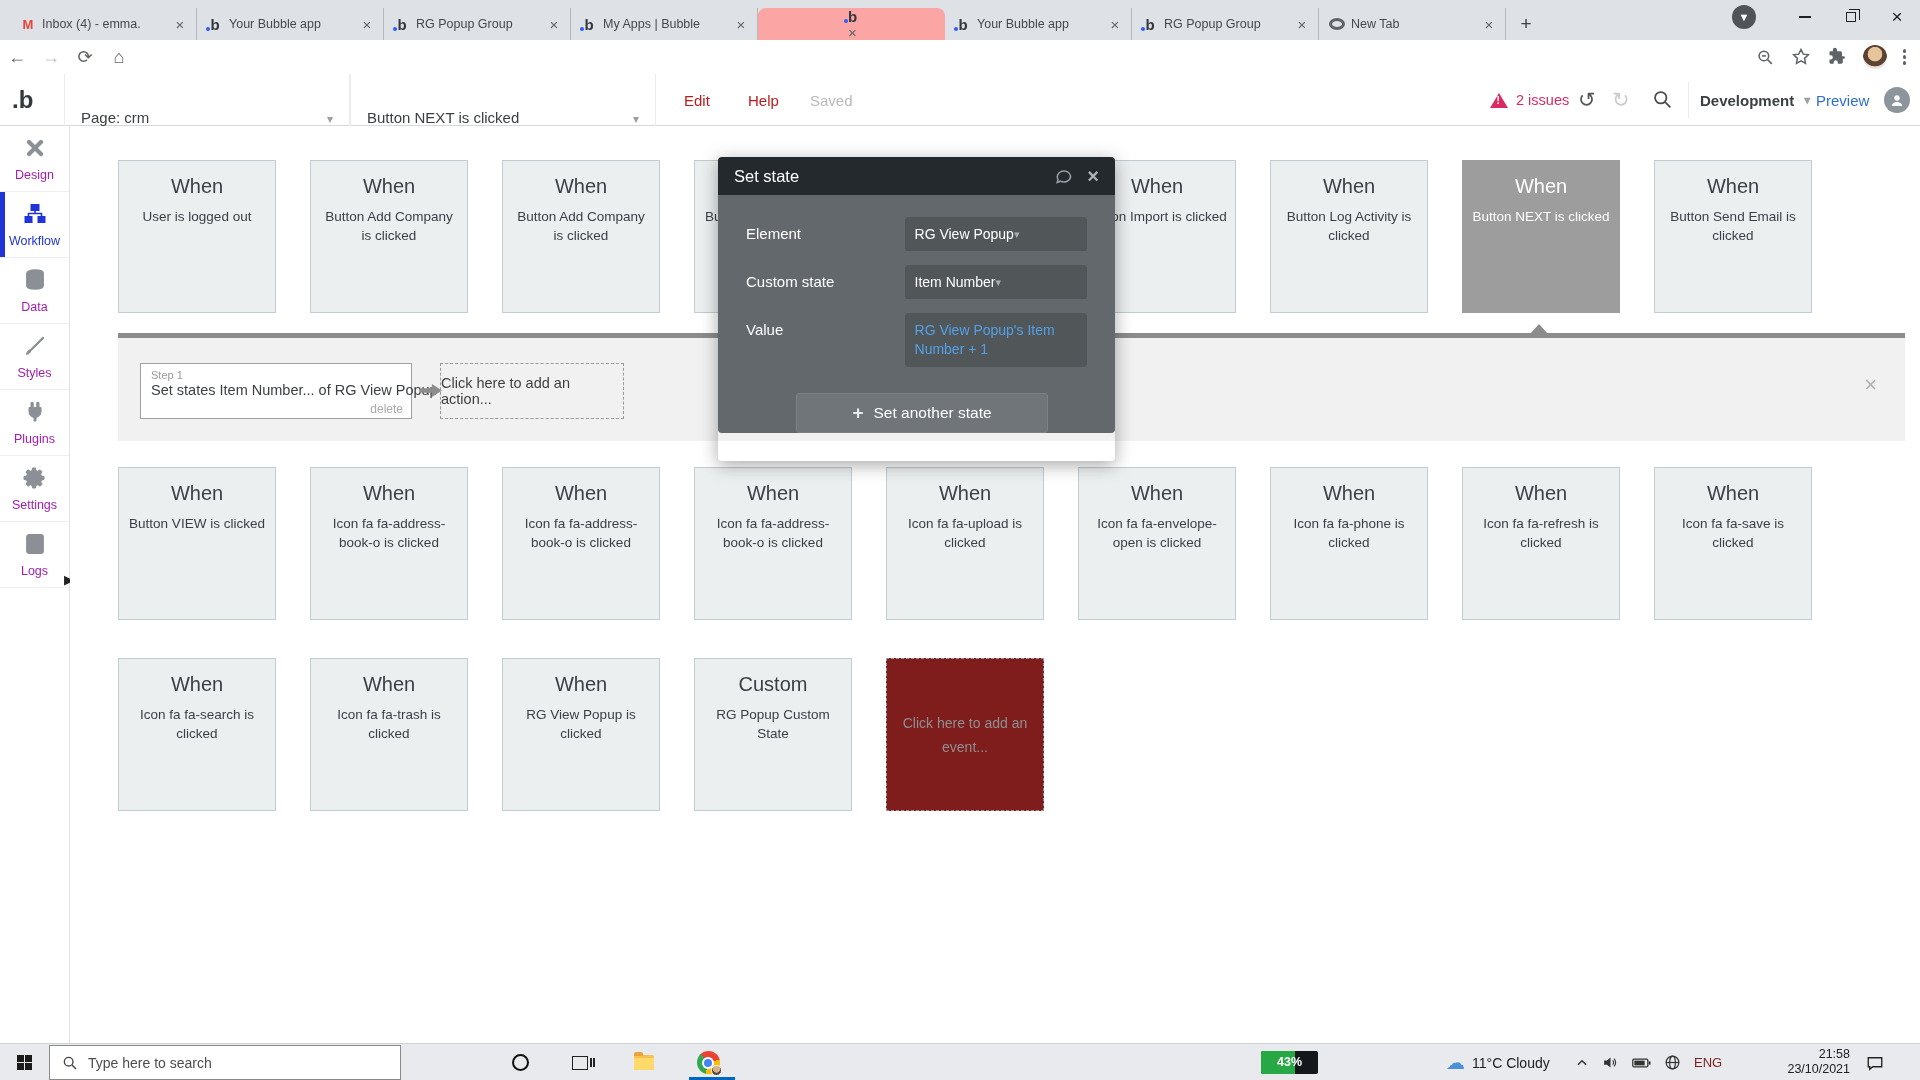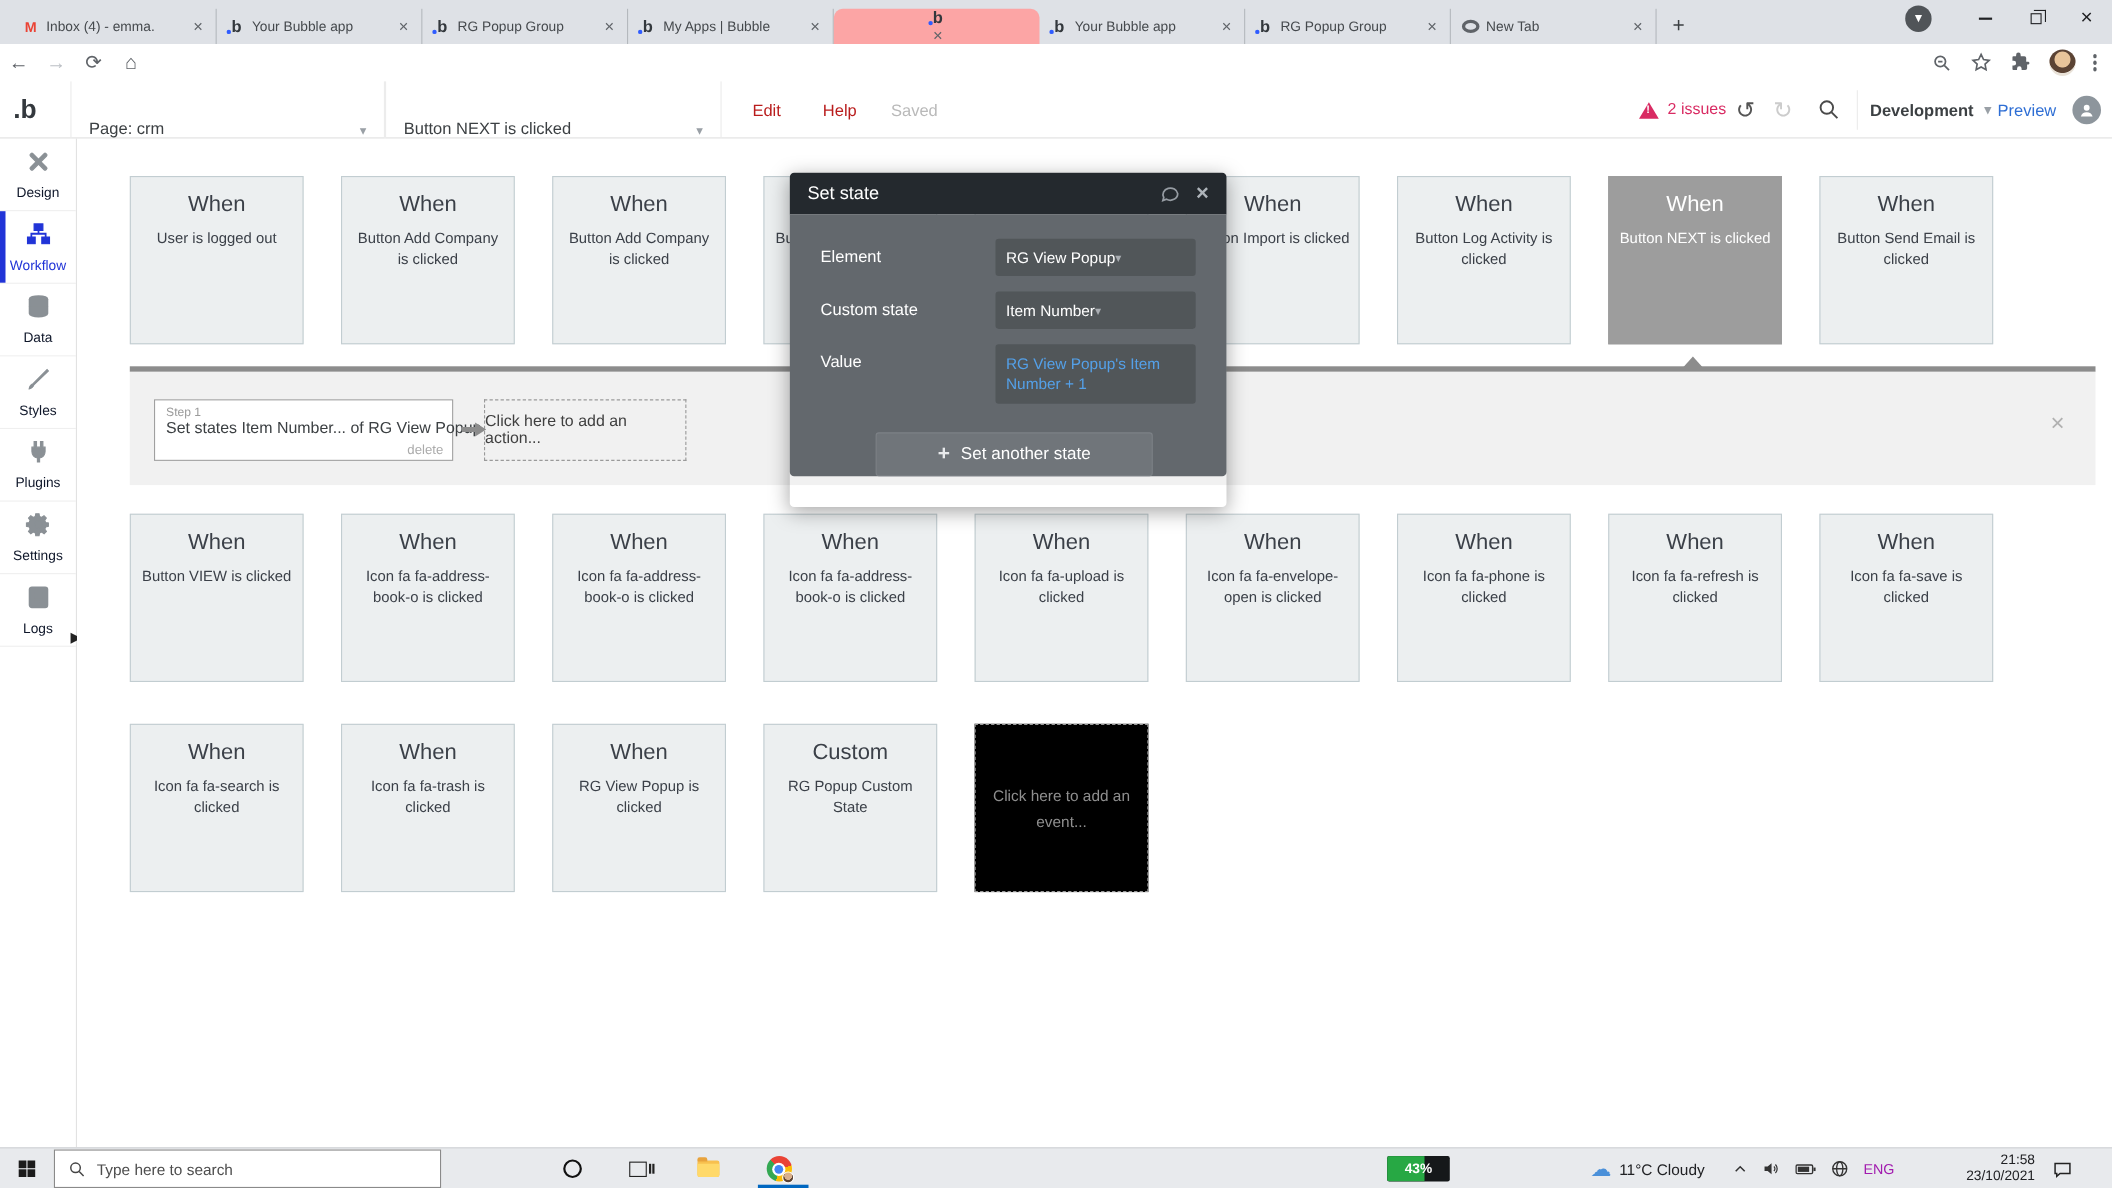--- a/index.html
+++ b/index.html
@@ -57,38 +57,38 @@
   .redo{position:absolute;left:1612px;top:14px;font-size:21px;color:#ccc;}
   .tb-search{position:absolute;left:1652px;top:15px;}
   .tb-sep{position:absolute;left:1688px;top:8px;width:1px;height:36px;background:#ececec;}
   .dd-env{position:absolute;left:1700px;top:0;height:52px;display:flex;align-items:center;font-size:15px;color:#3c4043;gap:10px;font-weight:bold;}
   .tb-preview{position:absolute;left:1816px;top:0;height:52px;display:flex;align-items:center;font-size:15px;color:#2e6ed4;}
   .tb-avatar{position:absolute;left:1884px;top:13px;width:26px;height:26px;border-radius:50%;background:#8d959c;display:flex;align-items:center;justify-content:center;}
 
   
   .sidebar{position:absolute;left:0;top:126px;width:70px;height:917px;background:#fff;border-right:1px solid #e2e2e2;}
   .sb-item{height:66px;border-bottom:1px solid #efefef;display:flex;flex-direction:column;align-items:center;justify-content:center;gap:4px;position:relative;color:#6f7479;}
-  .sb-item .sb-label{font-size:12.5px;color:#0f172a;}
+  .sb-item .sb-label{font-size:12.5px;color:#a21caf;}
   .sb-item svg{fill:#8a9095;stroke:#8a9095;}
   .sb-item.active{color:#2134d7;}
   .sb-item.active .sb-label{color:#2134d7;}
   .sb-item.active svg{fill:#2134d7;stroke:#2134d7;}
   .sb-item.active::before{content:"";position:absolute;left:0;top:0;width:5px;height:100%;background:#2134d7;}
   .sb-collapse{position:absolute;left:64px;top:572px;font-size:13px;color:#222;}
 
   
   .canvas{position:absolute;left:70px;top:126px;width:1850px;height:917px;background:#fff;}
   .wf-row{position:absolute;left:48px;display:flex;gap:34px;}
   .row1{top:34px;}  .row2{top:341px;}  .row3{top:532px;}
   .card{width:158px;height:153px;background:#eceff0;border:1px solid #c2cdd1;text-align:center;padding:14px 8px 0;color:#3b4048;}
   .card-title{font-size:20px;margin-bottom:9px;}
   .card-label{font-size:13.5px;line-height:19px;}
   .card.selected{background:#9d9d9d;border-color:#9d9d9d;color:#fff;}
   .card.partial .card-label{text-align:left;padding-left:2px;}
-  .card.add-card{background:#000000;border:1px dashed #9a9a9a;display:flex;align-items:center;justify-content:center;padding:0 14px;}
+  .card.add-card{background:#7f1d1d;border:1px dashed #9a9a9a;display:flex;align-items:center;justify-content:center;padding:0 14px;}
   .add-label{font-size:14px;line-height:24px;color:#8f8f8f;}
 
   
   .wf-notch{position:absolute;left:1460px;top:198px;width:0;height:0;border-left:9px solid transparent;border-right:9px solid transparent;border-bottom:10px solid #8c8c8c;}
   .wf-bar{position:absolute;left:48px;top:207px;width:1787px;height:5px;background:#8c8c8c;}
   .wf-strip{position:absolute;left:48px;top:212px;width:1787px;height:103px;background:#f1f1f1;}
   .step-card{position:absolute;left:22px;top:25px;width:272px;height:56px;background:#fff;border:1px solid #a0a0a0;padding:5px 10px;}
   .step-num{font-size:11px;color:#9a9a9a;}
   .step-title{font-size:14.5px;color:#3c4043;margin-top:1px;white-space:nowrap;}
   .step-delete{position:absolute;right:8px;bottom:2px;font-size:12px;color:#ababab;}
@@ -138,21 +138,21 @@
   .chrome-tk::after{content:"";position:absolute;left:7.5px;top:7.5px;width:8px;height:8px;border-radius:50%;background:#4285f4;}
   .chrome-badge{position:absolute;right:6px;bottom:5px;width:11px;height:11px;border-radius:50%;background:radial-gradient(circle at 50% 35%,#d9b08c 0 45%,#5b4334 50%);border:1px solid #fff;}
   .chrome-underline{position:absolute;left:689px;bottom:0;width:46px;height:3px;background:#0067c0;}
   .battery-widget{position:absolute;left:1261px;top:7px;width:57px;height:23px;background:#15181a;border-radius:2px;overflow:hidden;}
   .battery-fill{position:absolute;left:0;top:0;height:100%;width:60%;background:#27a844;}
   .battery-pct{position:absolute;width:100%;text-align:center;top:4px;font-size:12.5px;color:#fff;font-weight:bold;}
   .weather{position:absolute;left:1446px;top:0;height:37px;display:flex;align-items:center;gap:7px;}
   .cloud{color:#4a90d9;font-size:19px;}
   .weather-text{font-size:14px;color:#202124;}
   .tray{position:absolute;left:1575px;top:0;height:37px;display:flex;align-items:center;gap:13px;}
-  .lang{font-size:13px;color:#a21caf;}
+  .lang{font-size:13px;color:#7f1d1d;}
   .clock{position:absolute;left:1760px;top:3px;width:90px;text-align:right;font-size:12.5px;color:#202124;line-height:15px;}
   .notif{position:absolute;left:1866px;top:0;height:37px;display:flex;align-items:center;}
 </style>
 </head>
 <body>
 
 <div class="screen">
 
   <div class="tabstrip">
     <div class="tabs">

